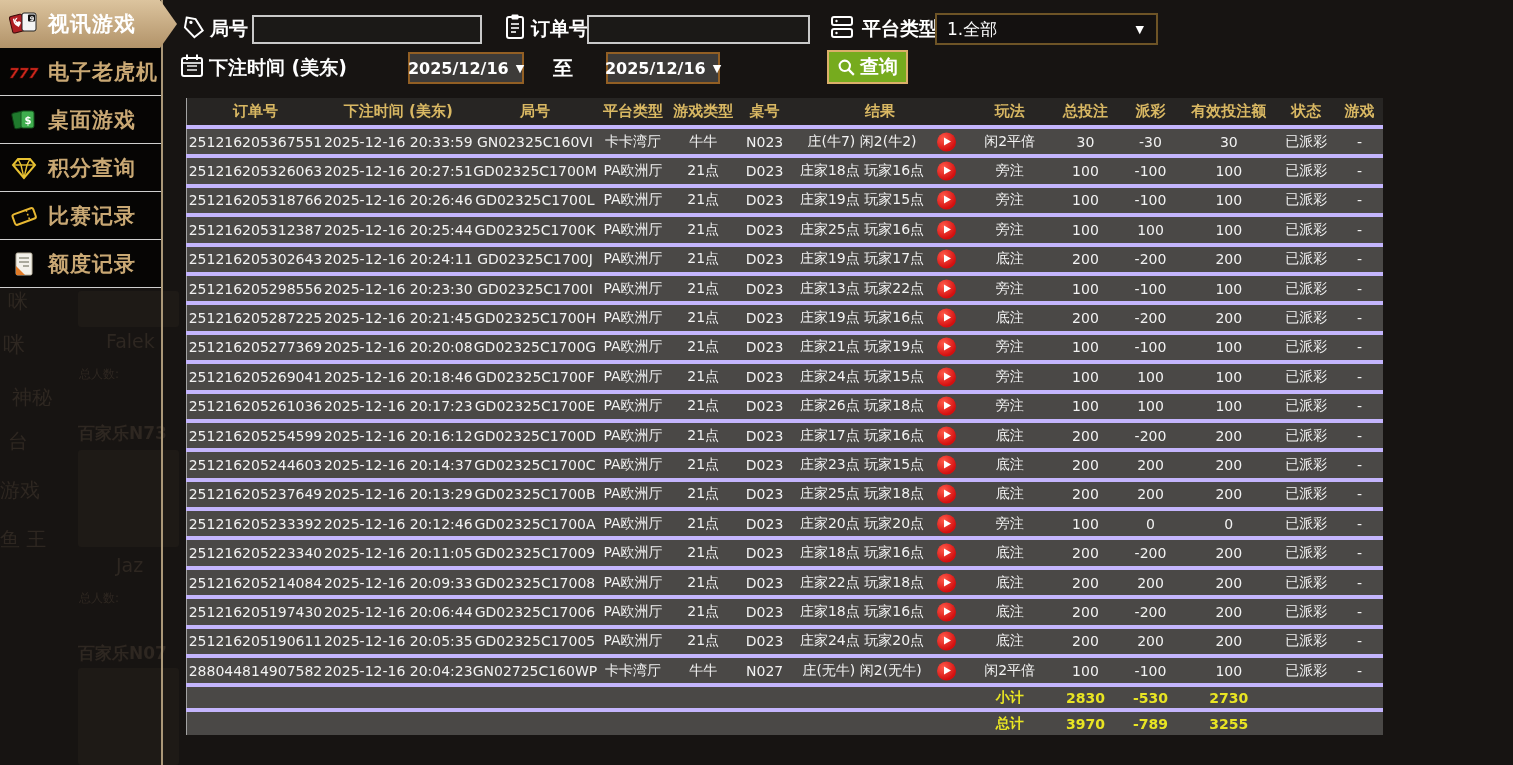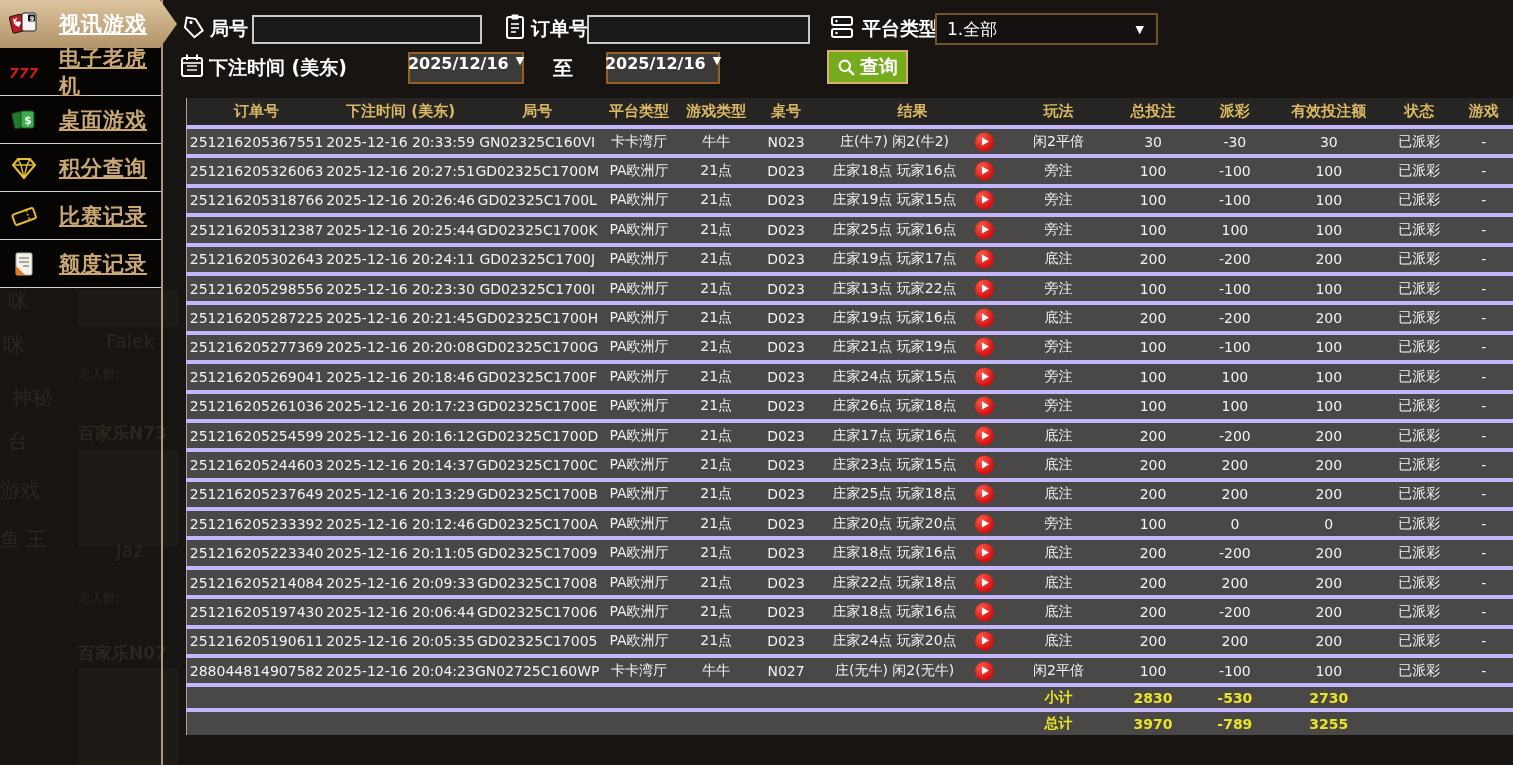--- a/index.html
+++ b/index.html
@@ -20,42 +20,42 @@
   .menu-item {
     position:relative; display:flex; align-items:center; height:48px;
     background:#060504; border-bottom:1px solid #cfcfcf; padding-left:7px; cursor:pointer;
   }
   .menu-item.active {
     width:177px; border-bottom:none;
     background:linear-gradient(#dcc49e,#b29369);
     clip-path:polygon(0 0,160px 0,177px 50%,160px 100%,0 100%);
   }
   .mi-icon { width:34px; height:32px; flex:0 0 34px; display:flex; align-items:center; justify-content:center; }
-  .mi-label { margin-left:18px; font-size:21px; font-weight:bold; color:#c9a874; letter-spacing:1px;text-decoration:underline; }
+  .mi-label { margin-left:7px; font-size:21px; font-weight:bold; color:#c9a874; letter-spacing:1px; }
   .menu-item.active .mi-label { color:#ffffff; }
 
   
-  .main { position:absolute; left:163px; top:0; width:1350px; height:765px; z-index:2; }
+  .main { position:absolute; left:163px; top:0; width:1220px; height:765px; z-index:2; }
   .flabel { position:absolute; color:#fff; font-weight:bold; font-size:19px; white-space:nowrap; z-index:3; }
   .ficon  { position:absolute; z-index:3; }
   .finput {
     position:absolute; height:29px; background:#1b1917; border:2px solid #c9c9c9;
     color:#fff; font-size:15px; padding:0 6px; outline:none; z-index:3;
     font-family:"DejaVu Sans", sans-serif;
   }
   .selectbox {
     position:absolute; left:772px; top:13px; width:223px; height:32px;
     background:#141110; border:2px solid #6e5426; color:#fff; font-size:17px;
     display:flex; align-items:center; padding:0 10px; cursor:pointer; z-index:3;
   }
   .selectbox .tri { position:absolute; right:12px; font-size:11px; color:#fff; }
   .datebox {
     position:absolute; top:52px; height:32px; background:#3d3b39; border:2px solid #925f24;
     color:#fff; font-size:16px; font-weight:bold;
-    display:flex; justify-content:center; gap:7px; cursor:pointer; z-index:3;
+    display:flex; align-items:center; justify-content:center; gap:7px; cursor:pointer; z-index:3;
   }
   .datebox .tri { font-size:11px; }
   .to-label { position:absolute; left:390px; top:55px; font-size:20px; font-weight:bold; color:#fff; z-index:3; }
   .search-btn {
     position:absolute; left:664px; top:50px; width:81px; height:34px;
     background:#76ab1e; border:2px solid #dcaf6a; color:#fff; font-size:19px; font-weight:bold;
     display:flex; align-items:center; justify-content:center; gap:4px; cursor:pointer; z-index:3;
   }
 
   
@@ -102,21 +102,21 @@
   <div class="bd-block" style="left:78px;top:668px;width:101px;height:97px;"></div>
   <span class="bd-hint" style="left:8px;top:288px;font-size:20px;">咪</span>
   <span class="bd-hint" style="left:3px;top:330px;font-size:22px;">咪</span>
   <span class="bd-hint" style="left:12px;top:384px;font-size:20px;">神秘</span>
   <span class="bd-hint" style="left:8px;top:428px;font-size:20px;">台</span>
   <span class="bd-hint" style="left:0px;top:477px;font-size:20px;">游戏</span>
   <span class="bd-hint" style="left:0px;top:526px;font-size:20px;">鱼 王</span>
   <span class="bd-hint" style="left:106px;top:330px;font-size:19px;">Falek</span>
   <span class="bd-hint" style="left:79px;top:366px;font-size:12px;">总人数:</span>
   <span class="bd-hint" style="left:78px;top:422px;font-size:17px;font-weight:bold;">百家乐N73</span>
-  <span class="bd-hint" style="left:116px;top:539px;font-size:19px;">Jaz</span>
+  <span class="bd-hint" style="left:116px;top:554px;font-size:19px;">Jaz</span>
   <span class="bd-hint" style="left:79px;top:590px;font-size:12px;">总人数:</span>
   <span class="bd-hint" style="left:78px;top:642px;font-size:17px;font-weight:bold;">百家乐N07</span>
   <span class="bd-hint bd-dim-main" style="left:483px;top:240px;font-size:16px;">的余额不足,</span>
 </div>
 
 <div class="side-line"></div>
 <div class="menu">
 
   <div class="menu-item active">
     <span class="mi-icon">

